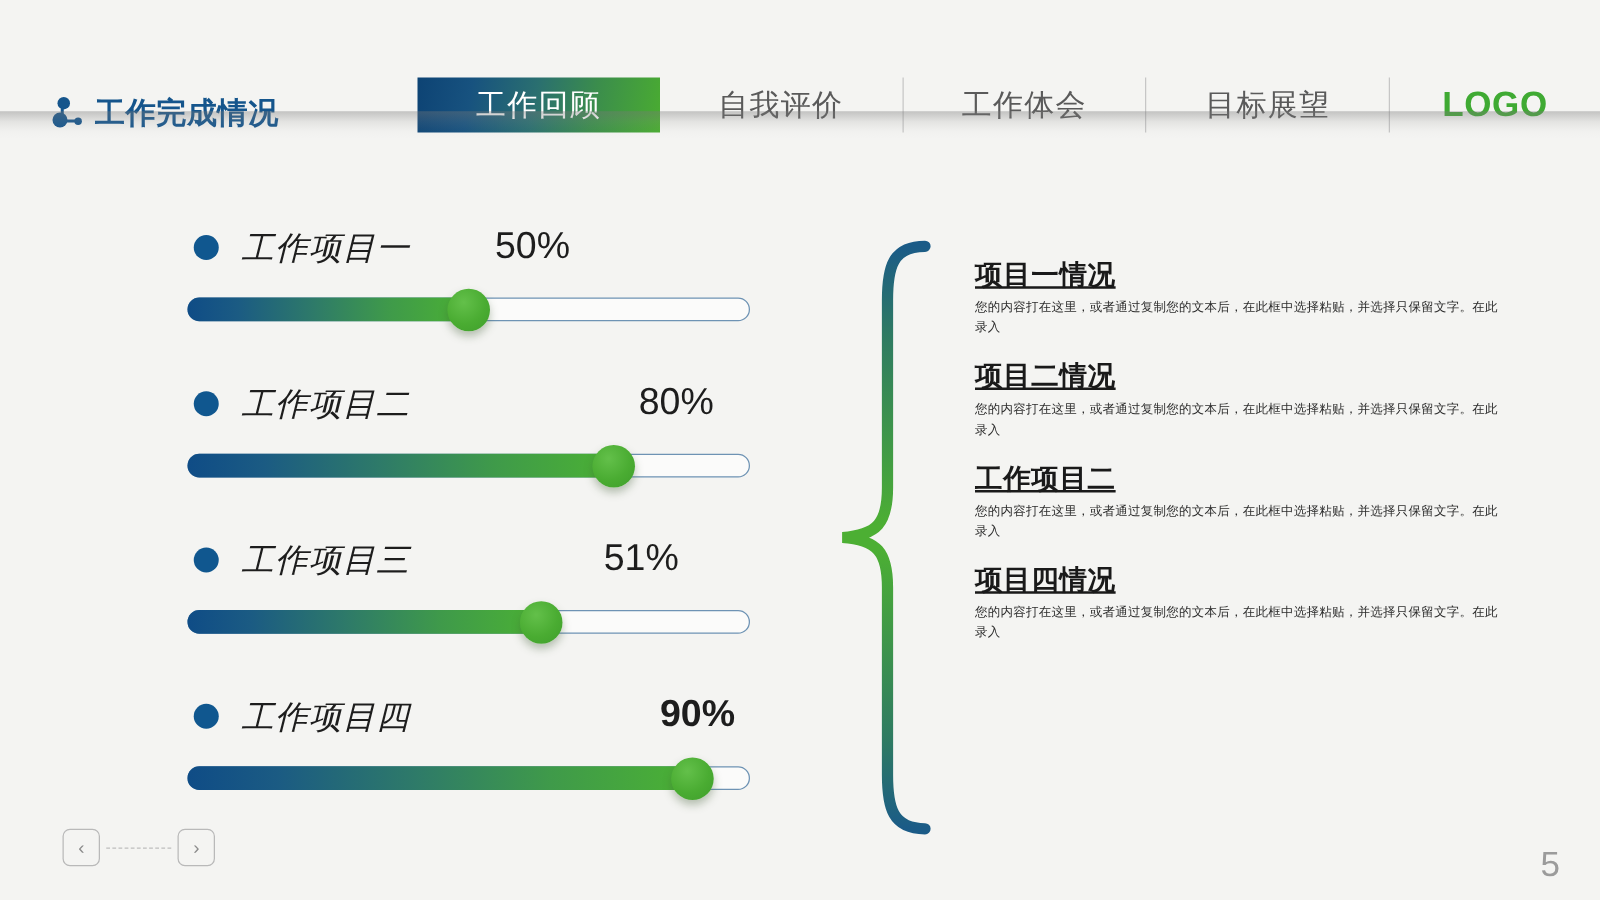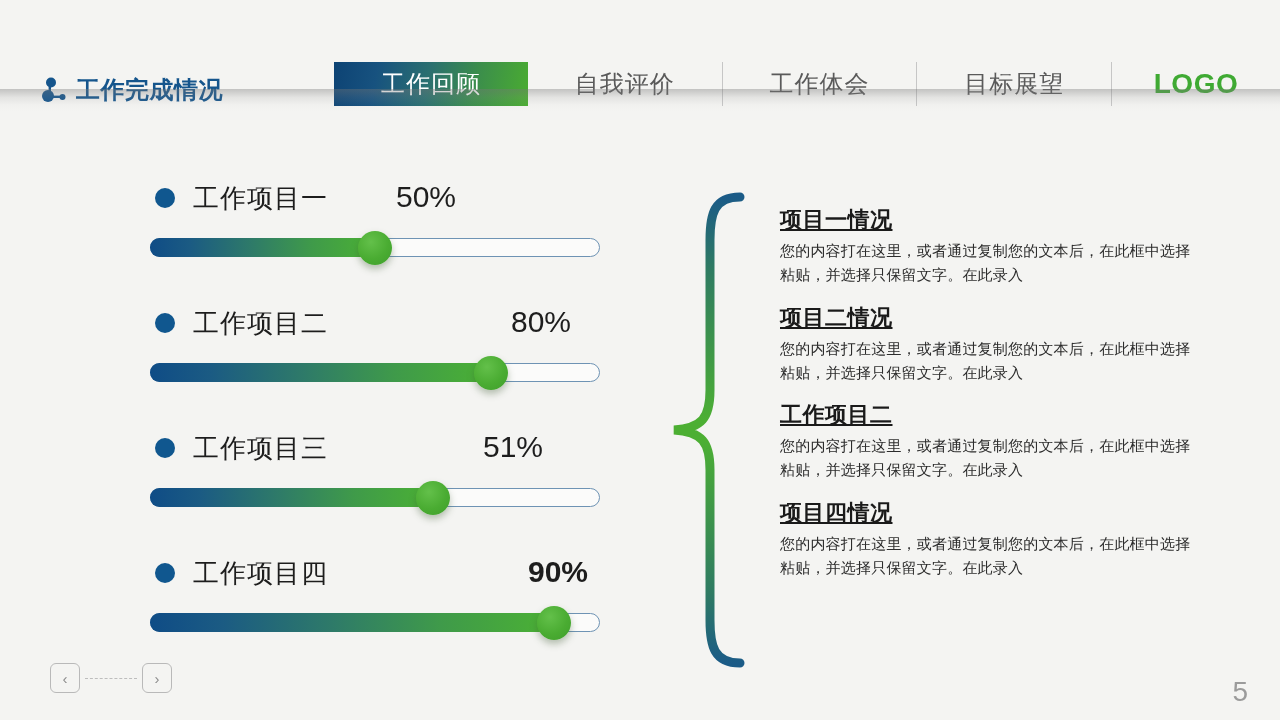--- a/index.html
+++ b/index.html
@@ -113,20 +113,21 @@
     background: #10578f;
     flex: none;
     margin-left: 5px;
   }
   .bar-label {
     font-size: 26px;
     color: #1d1d1d;
     margin-left: 18px;
     white-space: nowrap;
     letter-spacing: 1px;
+    font-style: italic;
   }
   .bar-pct {
     position: absolute;
     font-size: 30px;
     color: #1d1d1d;
     top: 2px;
     transform: translateX(-50%);
     white-space: nowrap;
     margin-left: 36px;
   }
@@ -178,21 +179,21 @@
   .note:last-child { margin-bottom: 0; }
   .note-title {
     font-size: 22px;
     font-weight: 700;
     color: #1a1a1a;
     letter-spacing: 0.5px;
     margin-bottom: 4px;
     text-decoration: underline;
   }
   .note-body {
-    font-size: 15px;
+    font-size: 10px;
     color: #2c2c2c;
     line-height: 1.62;
     letter-spacing: 0.2px;
   }
 
   
   .pager {
     position: absolute;
     left: 50px;
     top: 663px;

